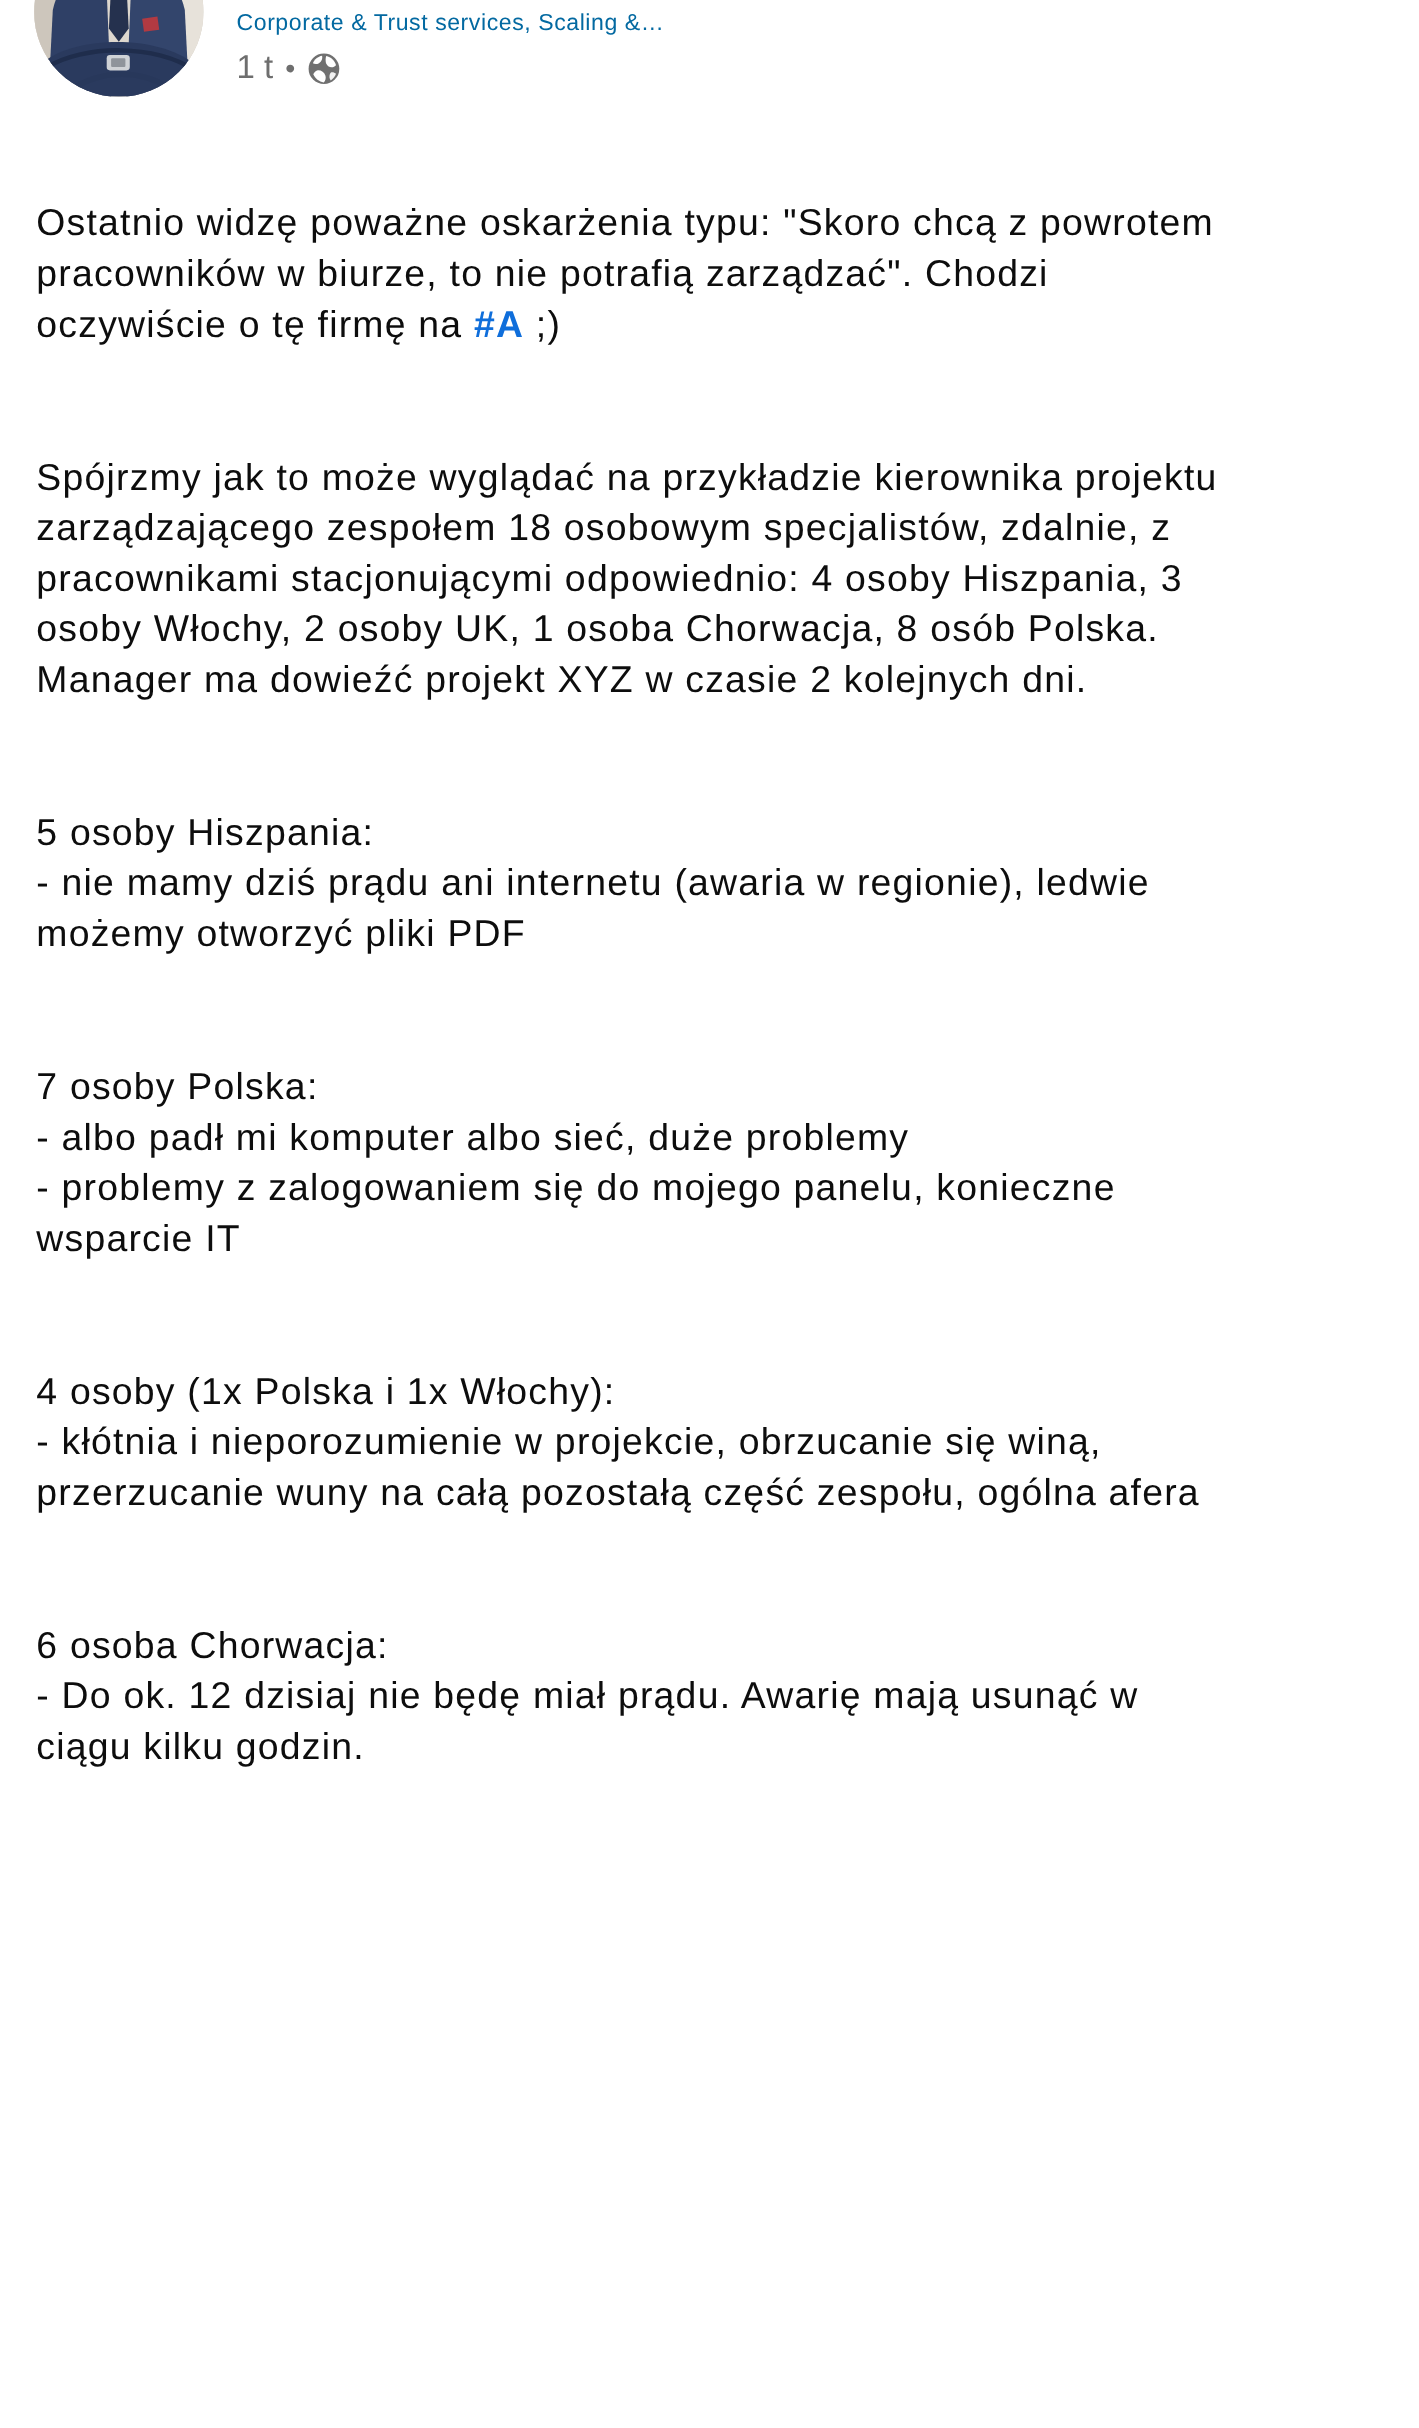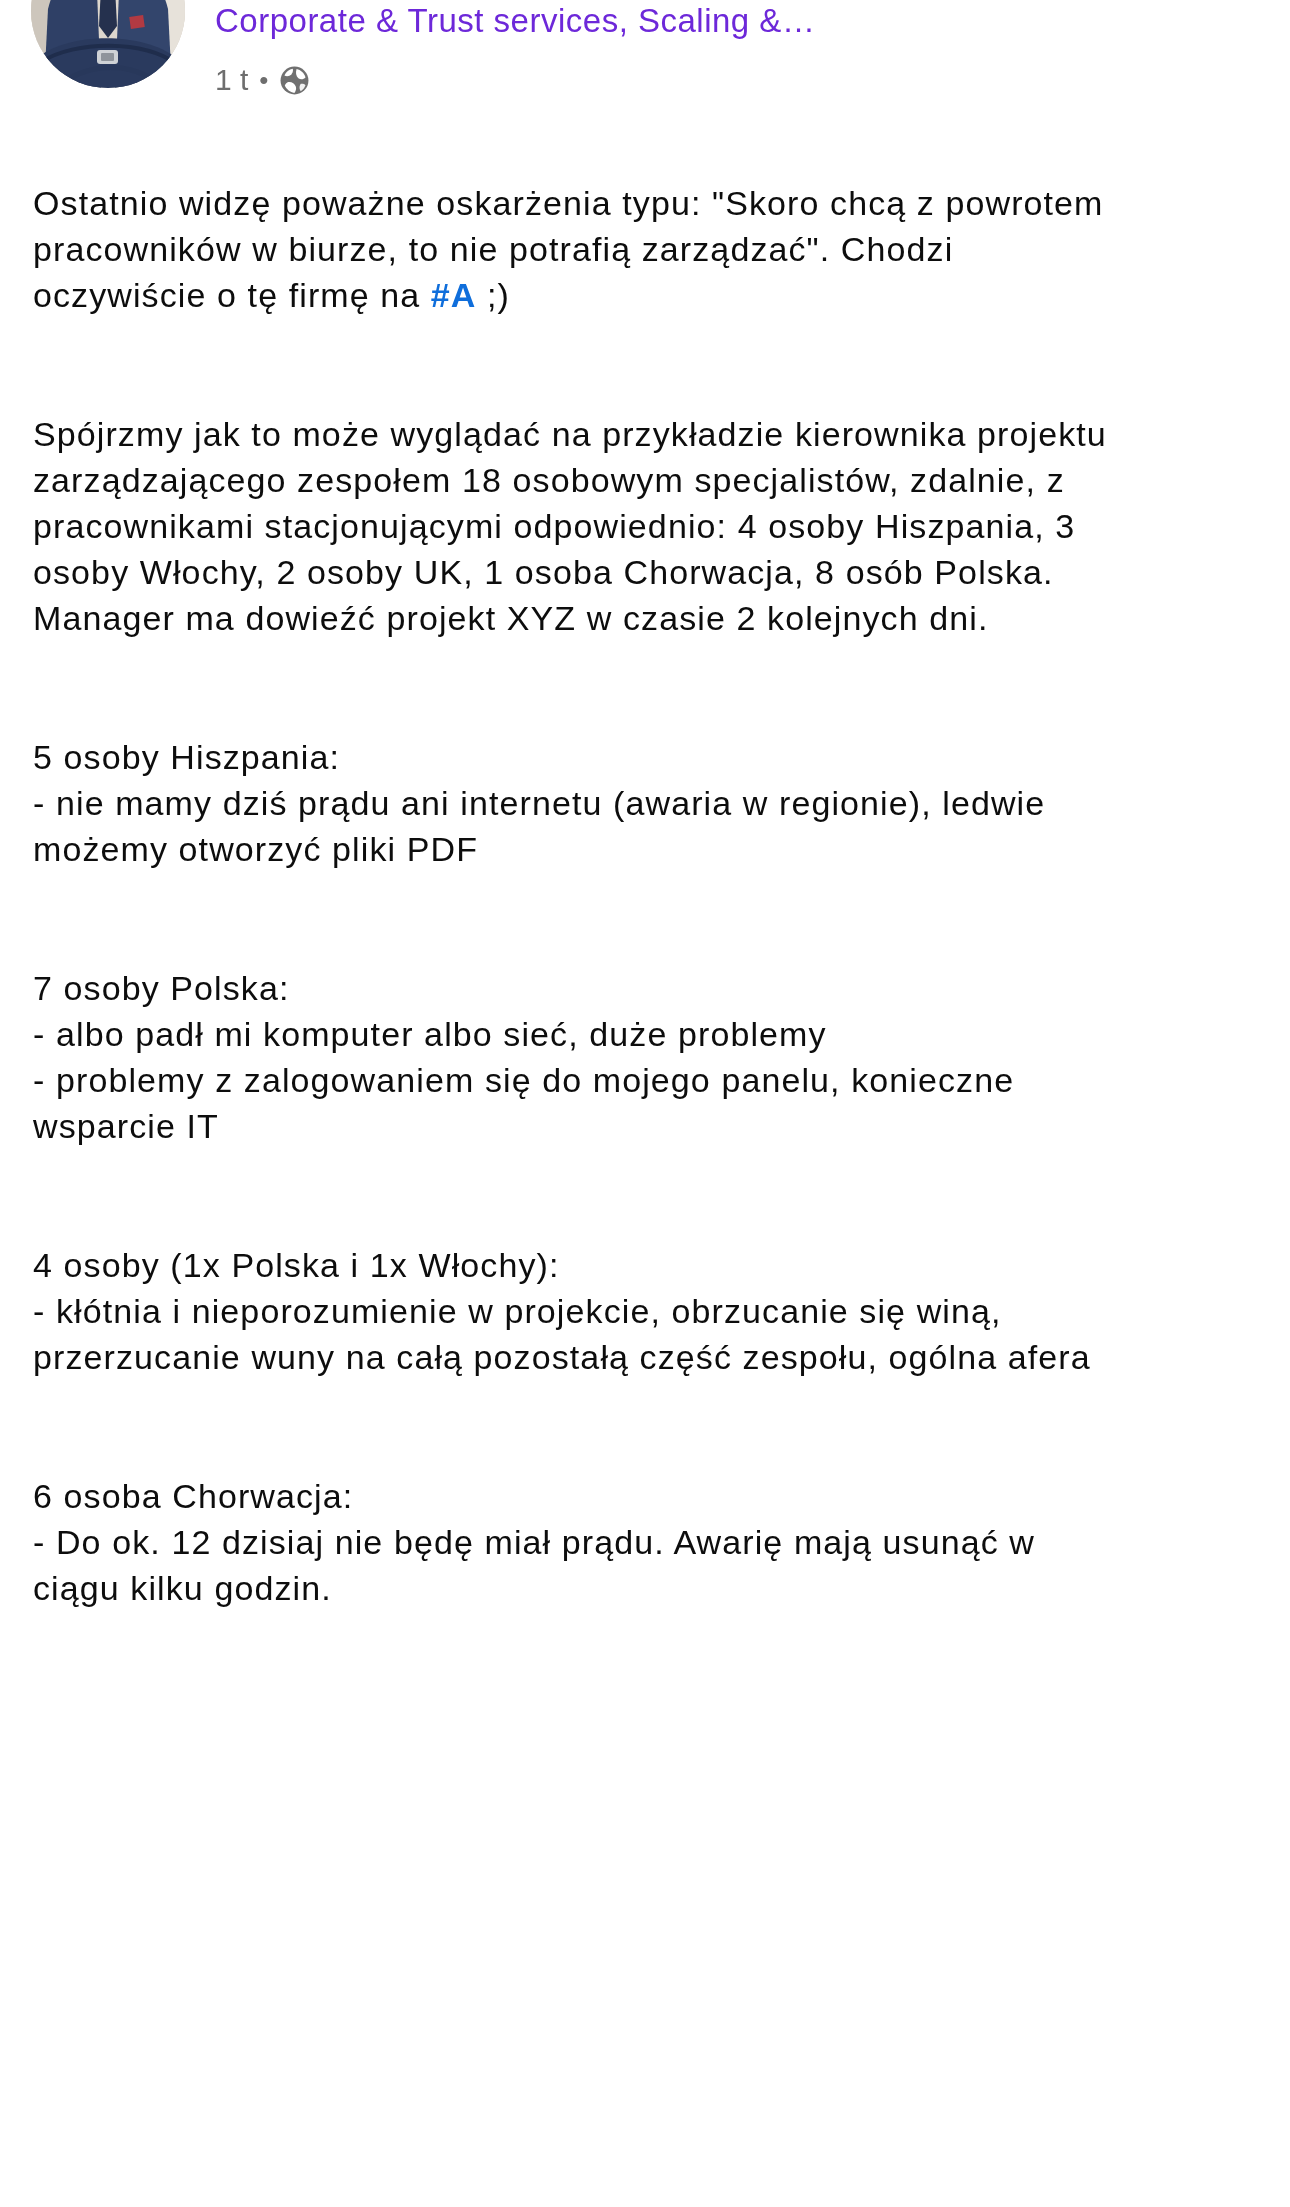--- a/index.html
+++ b/index.html
@@ -24,29 +24,29 @@
     border-radius: 50%;
     overflow: hidden;
     background: #ddd7ce;
   }
   .avatar svg { display: block; width: 100%; height: 100%; }
   .header-text {
     padding-left: 215px;
     padding-top: 1px;
   }
   .author {
-    font-size: 33px;
+    font-size: 21px;
     line-height: 40px;
-    color: #6d28d9;
+    color: #0369a1;
     letter-spacing: 0.5px;
     white-space: nowrap;
     overflow: hidden;
   }
   .meta {
-    margin-top: 21px;
+    margin-top: 3px;
     display: flex;
     align-items: center;
     gap: 11px;
     font-size: 30px;
     line-height: 36px;
     color: #6e6e6e;
   }
   .meta .dot { font-size: 26px; line-height: 36px; }
   .globe { width: 31px; height: 31px; display: block; }
   .post-body {

